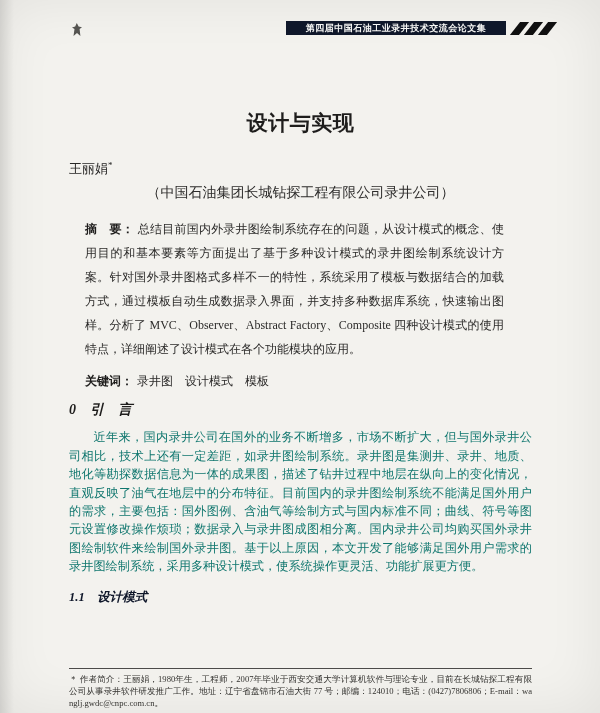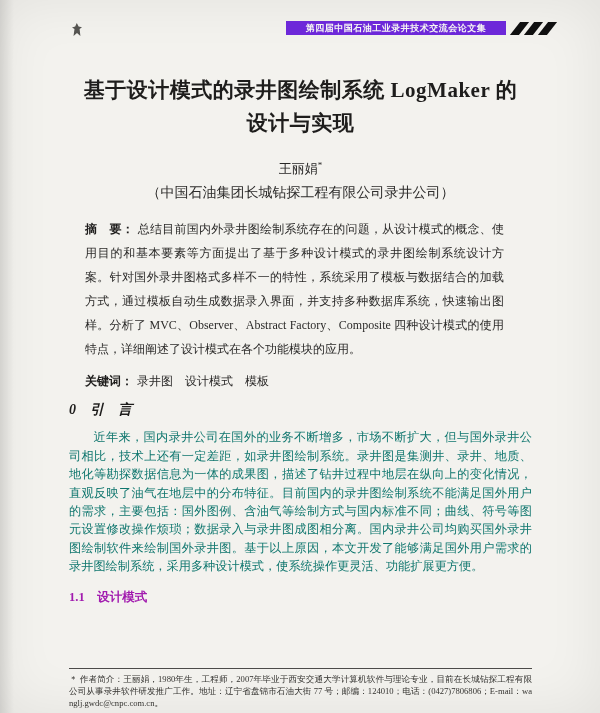--- a/index.html
+++ b/index.html
@@ -12,46 +12,46 @@
     color:#262524;
     overflow:hidden;
   }
   .edge-shade {
     position:absolute; left:0; top:0; bottom:0; width:14px;
     background:linear-gradient(to right, rgba(0,0,0,0.10), rgba(0,0,0,0));
   }
   .logo { position:absolute; left:70px; top:22px; width:14px; height:15px; opacity:0.85; }
   .header-bar {
     position:absolute; left:286px; top:21px; width:220px; height:14px;
-    background:#6d28d9; color:#f6f6f4;
+    background:#0f172a; color:#f6f6f4;
     display:flex; align-items:center; justify-content:center;
     font-size:9px; font-weight:bold; letter-spacing:0.5px;
     font-family:Liberation Mono, monospace;
   }
   .slashes { position:absolute; left:510px; top:21px; height:14px; display:flex; align-items:center; }
   .slash { display:inline-block; width:9px; height:13px; background:#101010; transform:skewX(-38deg); margin-left:5px; }
 
   .content { position:absolute; left:69px; top:60px; width:463px; }
   .title {
     margin:14px 0 0; text-align:center;
     font-size:21px; line-height:33px; font-weight:bold; letter-spacing:0.5px; color:#1e1d1c;
   }
-  .author { margin-top:20px; text-align:center; font-size:13px; }
+  .author { margin-top:20px; text-align:left; font-size:13px; }
   .author sup { font-size:9px; }
   .affiliation { margin-top:6px; text-align:center; font-size:14px; color:#2c2b2a; }
 
   .abstract, .keywords {
     margin:15px 28px 0 16px; font-size:12px; line-height:24px;
     text-align:justify; word-break:break-all; color:#2b2a29;
   }
   .keywords { margin-top:8px; }
   .lbl { font-weight:bold; margin-right:4px; color:#1e1d1c; }
 
   .sec { margin:8px 0 0; font-size:14px; font-weight:bold; color:#1e1d1c;font-style:italic; }
-  .subsec { margin:13px 0 0; font-size:12.5px; font-weight:bold; color:#a21caf; }
+  .subsec { margin:13px 0 0; font-size:12.5px; font-weight:bold; color:#0f172a;font-style:italic; }
   .body {
     margin:9px 0 0; font-size:12.2px; line-height:18.4px;
     text-align:justify; text-indent:2em; word-break:break-all; color:#0f766e;
   }
 
   .footnote {
     position:absolute; left:69px; top:668px; width:463px;
     border-top:1px solid #4c4b49; padding-top:4px;
     font-size:8.6px; line-height:12px; text-align:justify; word-break:break-all;
     color:#33322f;
@@ -75,21 +75,21 @@
   </div>
 
   <div class="slashes">
     <span class="slash"></span>
     <span class="slash"></span>
     <span class="slash"></span>
   </div>
 
   <div class="content">
     <h1 class="title">
-      <span>基于设计模式的录井图绘制系统 LogMaker 的</span><br>
+      <br>
       <span>设计与实现</span>
     </h1>
 
     <div class="author">
       <span>王丽娟</span><sup>*</sup>
     </div>
 
     <div class="affiliation">（中国石油集团长城钻探工程有限公司录井公司）</div>
 
     <p class="abstract">

